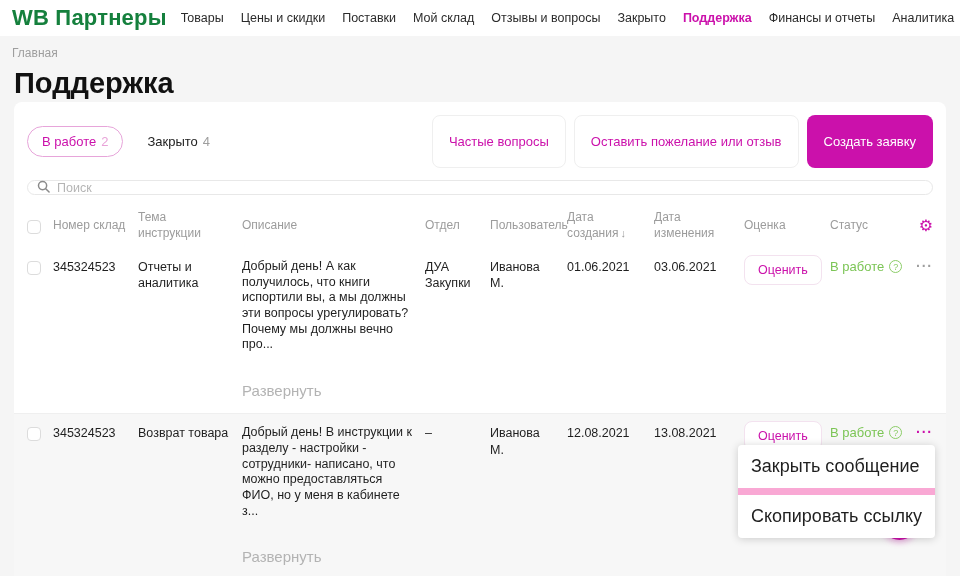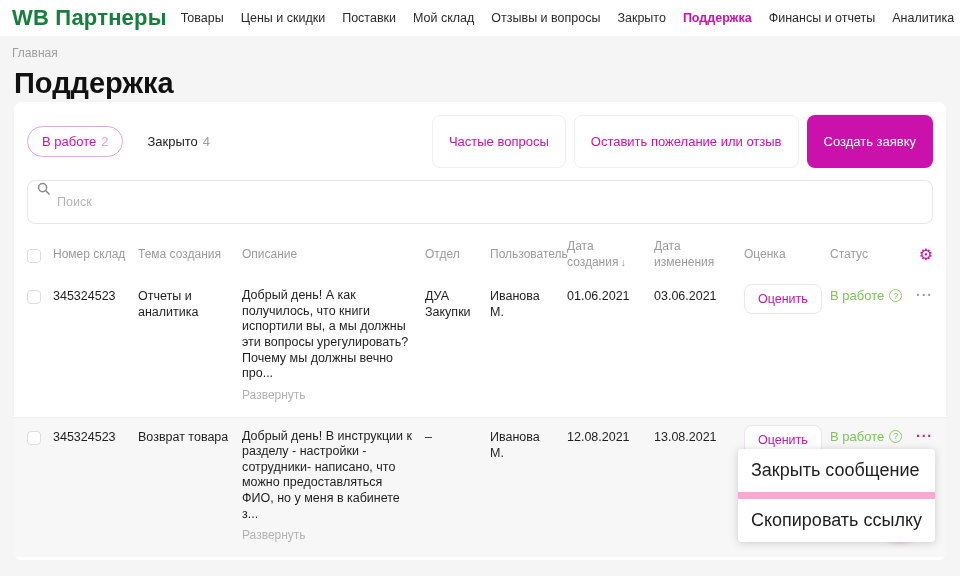--- a/index.html
+++ b/index.html
@@ -44,23 +44,23 @@
     font-family: "Liberation Sans", sans-serif;
     text-align: right;
   }
   .btn-primary {
     border: none; border-radius: 8px; background: #cb11ab;
     padding: 19px 17px; font-size: 13px; color: #fff; cursor: pointer; white-space: nowrap;
     font-family: "Liberation Sans", sans-serif;
   }
   
   .search {
-    margin-top: 12px; height: 44px;
+    margin-top: 12px; height: 15px;
     border: 1px solid #e8e8e8; border-radius: 8px;
-    display: flex; gap: 7px; padding: 0 9px;
+    display: flex; align-items: center; gap: 7px; padding: 0 9px;
   }
   .search input {
     border: none; outline: none; flex: 1; font-size: 12.5px; color: #333;
     font-family: "Liberation Sans", sans-serif; background: transparent;
   }
   .search input::placeholder { color: #b5b5b5; }
   
   .grid-header, .grid-row {
     display: grid;
     grid-template-columns: 26px 85px 104px 183px 65px 77px 87px 90px 86px 77px 1fr;
@@ -76,21 +76,21 @@
     padding: 11px 13px 13px; margin: 0 -13px;
     font-size: 12.5px; color: #1f1f1f; align-items: start; position: relative;
   }
   .grid-row.highlight { background: #f7f7f7; border-top: 1px solid #efefef; }
   .checkbox {
     width: 14px; height: 14px; border: 1px solid #dcdcdc; border-radius: 4px;
     background: #fff; cursor: pointer; margin-top: 2px;
   }
   .cell { padding-right: 10px; line-height: 1.3; }
   .desc-text { line-height: 1.25; }
-  .expand-link { display: inline-block; margin-top: 6px; color: #b3b3b3; font-size: 12px; cursor: pointer; }
+  .expand-link { display: inline-block; margin-top: 28px; color: #b3b3b3; font-size: 15px; cursor: pointer; }
   .rate-btn {
     border: 1px solid #f3e2ef; border-radius: 8px; background: #fff;
     padding: 7px 13px; font-size: 12.5px; color: #cb11ab; cursor: pointer;
     font-family: "Liberation Sans", sans-serif; margin-top: -4px;
   }
   .status-cell { display: flex; align-items: center; gap: 5px; color: #7cc556; font-size: 13px; }
   .q-icon {
     width: 13px; height: 13px; border: 1px solid #8ccd68; border-radius: 50%;
     color: #8ccd68; font-size: 9px; display: inline-flex; align-items: center; justify-content: center;
     cursor: pointer; flex: none;
@@ -166,21 +166,21 @@
         </svg>
     </span>
     <input type="text" placeholder="Поиск" style="">
   </div>
 
   <div class="grid-header">
     <div>
         <div class="checkbox"></div>
       </div>
     <div class="hcell cell">Номер склад</div>
-    <div class="hcell cell">Тема создания</div>
+    <div class="hcell cell">Тема инструкции</div>
     <div class="hcell cell">Описание</div>
     <div class="hcell cell">Отдел</div>
     <div class="hcell cell">Пользователь</div>
     <div class="hcell cell"><span>Дата создания</span><span class="sort-arrow">↓</span></div>
     <div class="hcell cell">Дата изменения</div>
     <div class="hcell cell">Оценка</div>
     <div class="hcell cell">Статус</div>
     <div class="gear-cell"><span class="gear">⚙</span></div>
   </div>
 

